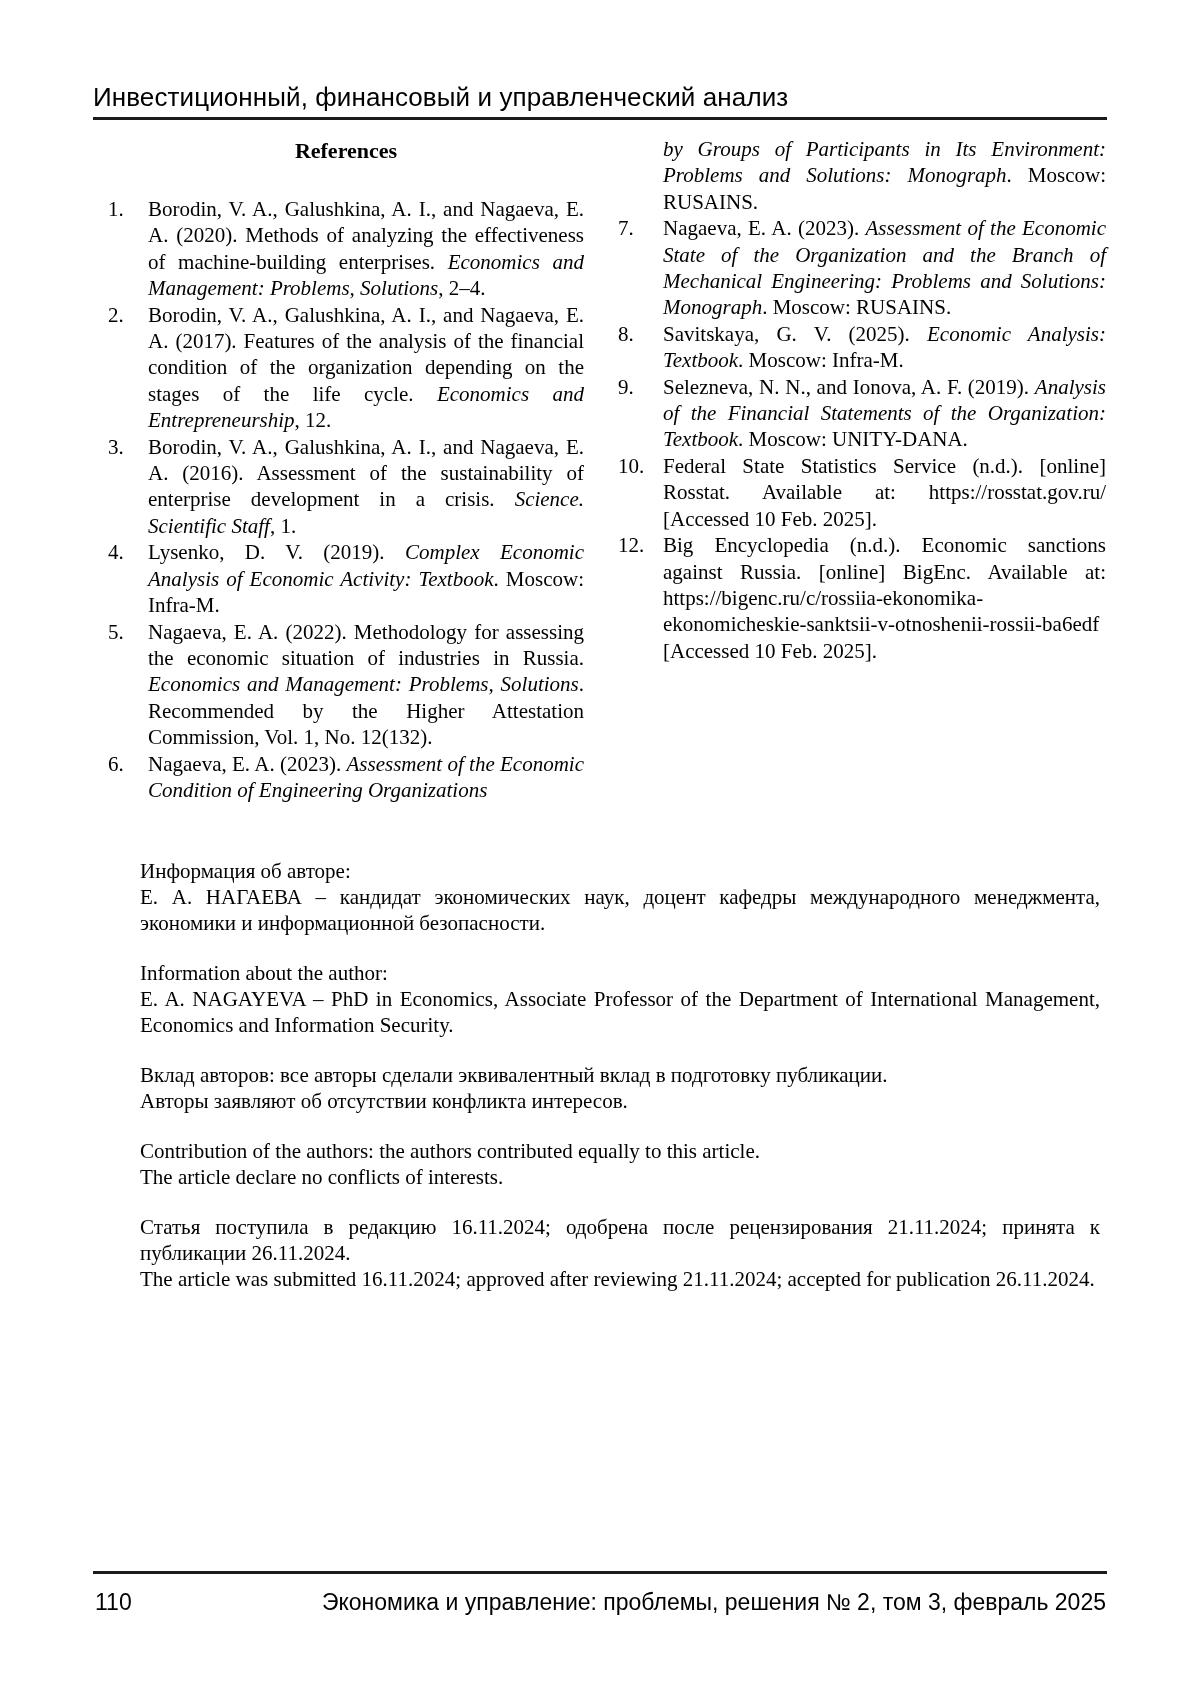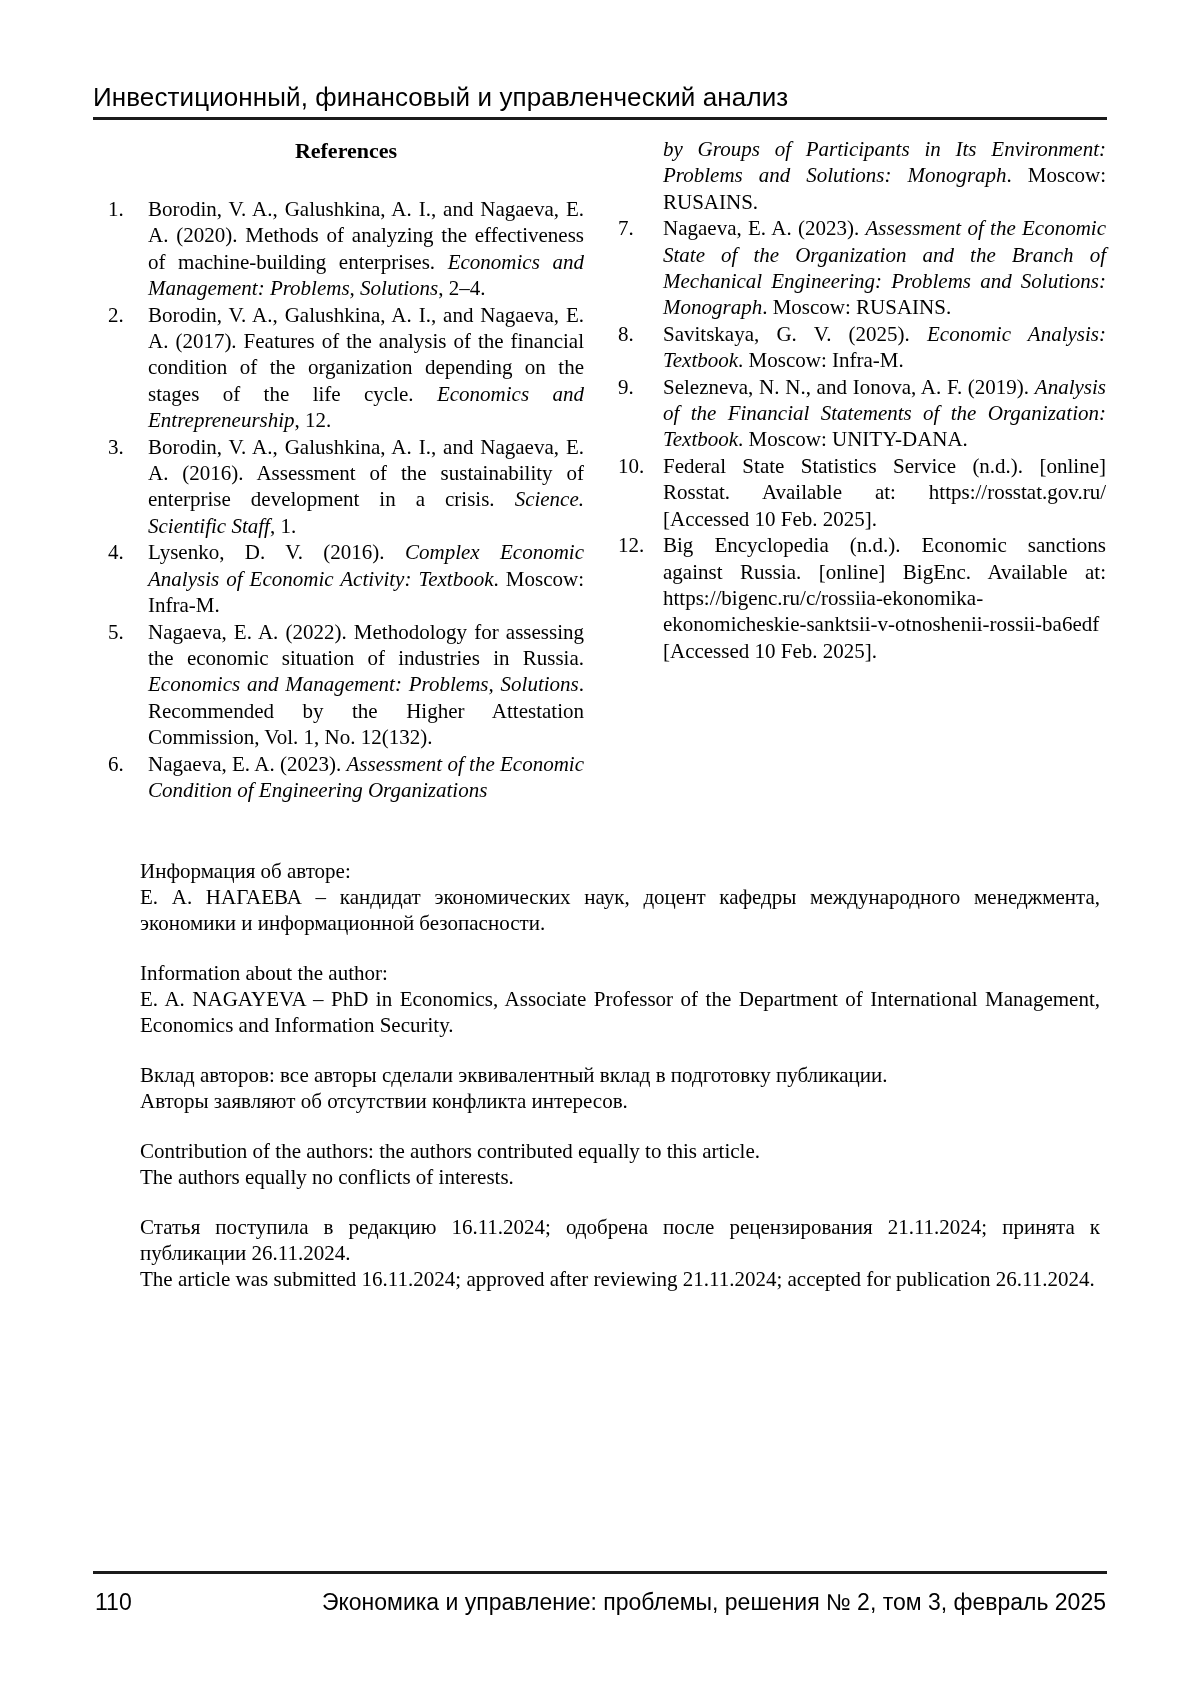--- a/index.html
+++ b/index.html
@@ -75,21 +75,21 @@
       <div class="ref-item">
         <span class="ref-num">2.</span>
         <span class="ref-text"><span>Borodin, V. A., Galushkina, A. I., and Nagaeva, E. A. (2017). Features of the analysis of the financial condition of the organization depending on the stages of the life cycle. </span><i>Economics and Entrepreneurship</i><span>, 12.</span></span>
       </div>
       <div class="ref-item">
         <span class="ref-num">3.</span>
         <span class="ref-text"><span>Borodin, V. A., Galushkina, A. I., and Nagaeva, E. A. (2016). Assessment of the sustainability of enterprise development in a crisis. </span><i>Science. Scientific Staff</i><span>, 1.</span></span>
       </div>
       <div class="ref-item">
         <span class="ref-num">4.</span>
-        <span class="ref-text"><span>Lysenko, D. V. (2016). </span><i>Complex Economic Analysis of Economic Activity: Textbook</i><span>. Moscow: Infra-M.</span></span>
+        <span class="ref-text"><span>Lysenko, D. V. (2019). </span><i>Complex Economic Analysis of Economic Activity: Textbook</i><span>. Moscow: Infra-M.</span></span>
       </div>
       <div class="ref-item">
         <span class="ref-num">5.</span>
         <span class="ref-text"><span>Nagaeva, E. A. (2022). Methodology for assessing the economic situation of industries in Russia. </span><i>Economics and Management: Problems, Solutions</i><span>. Recommended by the Higher Attestation Commission, Vol. 1, No. 12(132).</span></span>
       </div>
       <div class="ref-item">
         <span class="ref-num">6.</span>
         <span class="ref-text"><span>Nagaeva, E. A. (2023). </span><i>Assessment of the Economic Condition of Engineering Organizations</i></span>
       </div>
     </div>
@@ -128,21 +128,21 @@
       <div class="author-section">
         <div class="author-par it">Information about the author:</div>
         <div class="author-par">E. A. NAGAYEVA – PhD in Economics, Associate Professor of the Department of International Management, Economics and Information Security.</div>
       </div>
       <div class="author-section">
         <div class="author-par">Вклад авторов: все авторы сделали эквивалентный вклад в подготовку публикации.</div>
         <div class="author-par">Авторы заявляют об отсутствии конфликта интересов.</div>
       </div>
       <div class="author-section">
         <div class="author-par">Contribution of the authors: the authors contributed equally to this article.</div>
-        <div class="author-par">The authors equally no conflicts of interests.</div>
+        <div class="author-par">The article declare no conflicts of interests.</div>
       </div>
       <div class="author-section">
         <div class="author-par">Статья поступила в редакцию 16.11.2024; одобрена после рецензирования 21.11.2024; принята к публикации 26.11.2024.</div>
         <div class="author-par">The article was submitted 16.11.2024; approved after reviewing 21.11.2024; accepted for publication 26.11.2024.</div>
       </div>
     </div>
 
   <div class="footer-rule"></div>
   <div class="footer-page-number">110</div>
   <div class="footer-journal">Экономика и управление: проблемы, решения № 2, том 3, февраль 2025</div>

